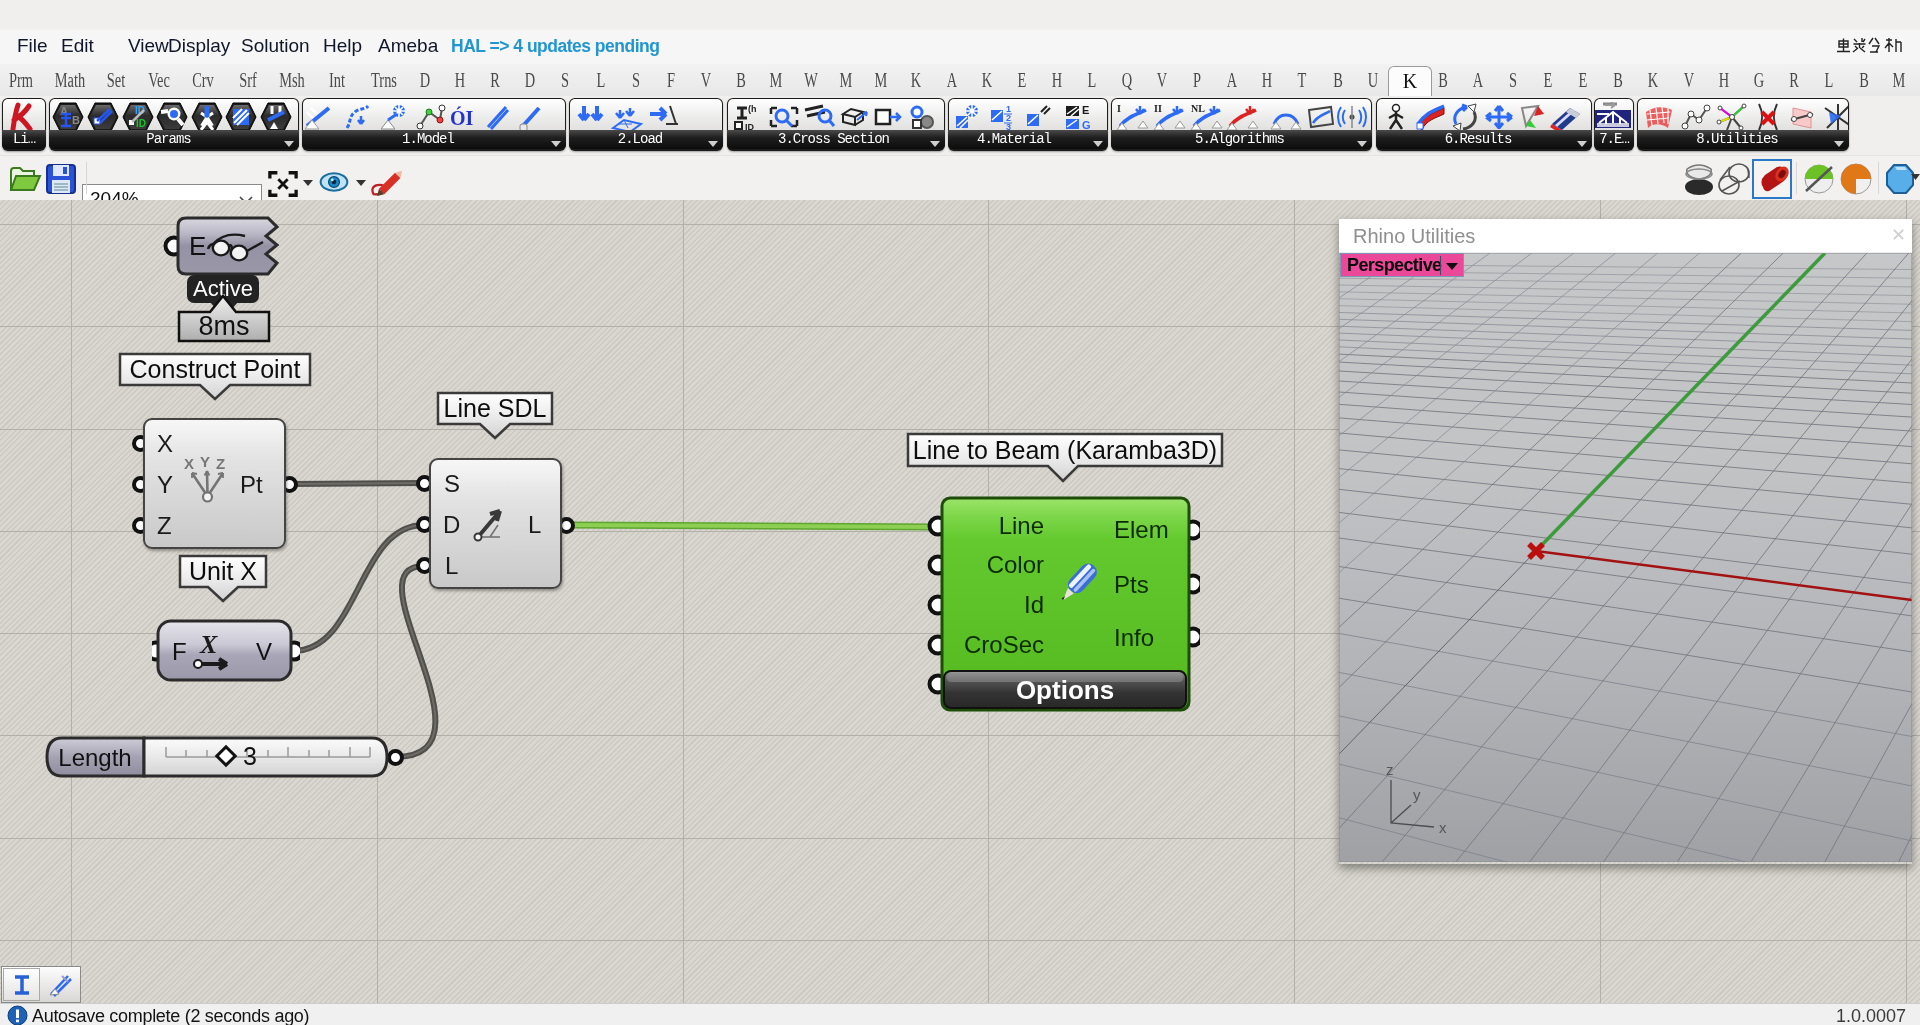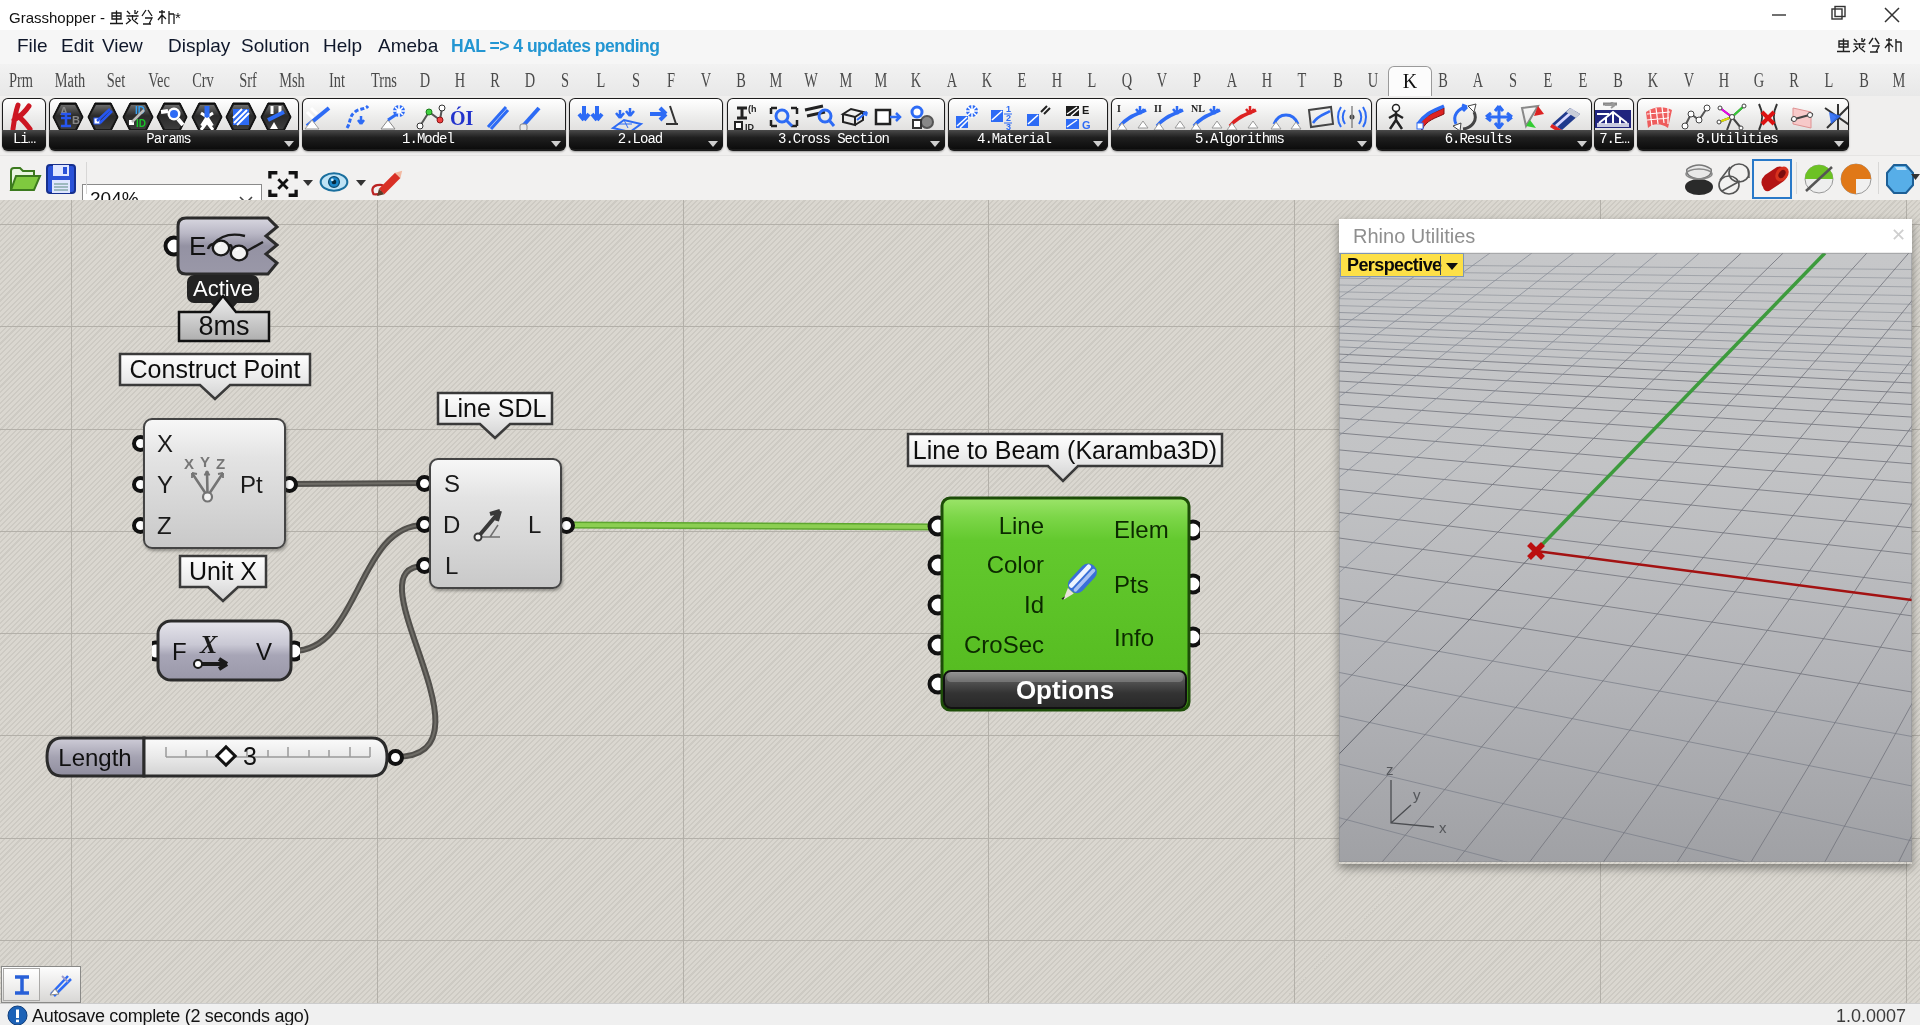--- a/index.html
+++ b/index.html
@@ -44,41 +44,25 @@
   .port { position:absolute; width:17px; height:17px; border-radius:50%; background:#ffffff; border:4px solid #111111; z-index:1; }
   .ptxt { position:absolute; font-size:24px; color:#1a1a1a; z-index:3; }
 
   
   #statusbar { left:0; top:1003px; width:1920px; height:22px; background:#f0f0f0; border-top:1px solid #cccccc; }
 </style>
 </head>
 <body>
 <div id="root">
 
-  <div class="abs" id="titlebar">
-    <div class="abs" id="titletext">Grasshopper - <svg style="position:relative;top:3px" width="66" height="17" viewBox="0 0 66 17">
-<g stroke="#1a1a1a" stroke-width="1.3" fill="none">
-<path d="M3 4 h9 v6 h-9 z M7.5 1.5 v13 M3 7 h9 M1 14.5 h13"></path>
-<path d="M18 2 l3 3 M26 1 v4 M29 2 l-2 3 M17.5 7 h12 M19 9 l2 2 M28 9 l-2 2 M23.5 6 v5 M17 15 l5 -4 M24 11 l5 4"></path>
-<path d="M37 1 l-4 6 M39 1 l4 6 M36 9 h7 l-3 6 M34 15 h8"></path>
-<path d="M50 3 h6 M53 1 v14 M53 6 l-4 5 M53 6 l4 4 M60 2 v13 M60 5 h5 M65 5 v10"></path>
-</g>
-        </svg>*</div>
-    <svg class="abs" style="left:1750px;top:0" width="170" height="30">
-      <line x1="22" y1="15" x2="36" y2="15" stroke="#333" stroke-width="1.4"></line>
-      <rect x="82" y="9" width="10" height="10" fill="none" stroke="#333" stroke-width="1.4"></rect>
-      <rect x="85" y="6.5" width="10" height="10" fill="none" stroke="#333" stroke-width="1.4"></rect>
-      <path d="M135 8 L149 22 M149 8 L135 22" stroke="#333" stroke-width="1.5" fill="none"></path>
-    </svg>
-  </div>
 
   <div class="abs" id="menubar">
     <span class="mitem" style="left:17px">File</span>
     <span class="mitem" style="left:61px">Edit</span>
-    <span class="mitem" style="left:102px">View</span>
+    <span class="mitem" style="left:128px">View</span>
     <span class="mitem" style="left:168px">Display</span>
     <span class="mitem" style="left:241px">Solution</span>
     <span class="mitem" style="left:323px">Help</span>
     <span class="mitem" style="left:378px">Ameba</span>
     <span id="halitem">HAL =&gt; 4 updates pending</span>
     <span id="docname"><svg width="70" height="17" viewBox="0 0 66 17">
 <g stroke="#222" stroke-width="1.4" fill="none">
 <path d="M3 4 h9 v6 h-9 z M7.5 1.5 v13 M3 7 h9 M1 14.5 h13"></path>
 <path d="M18 2 l3 3 M26 1 v4 M29 2 l-2 3 M17.5 7 h12 M19 9 l2 2 M28 9 l-2 2 M23.5 6 v5 M17 15 l5 -4 M24 11 l5 4"></path>
 <path d="M37 1 l-4 6 M39 1 l4 6 M36 9 h7 l-3 6 M34 15 h8"></path>
@@ -858,21 +842,21 @@
 <g stroke="#4b4d51" stroke-width="1.3" fill="none">
 <path d="M52 527 L52 570 L95 574 M52 570 L72 552"></path>
 </g>
 <g font-size="15" fill="#55575b">
 <text x="47" y="522">z</text>
           <text x="74" y="547">y</text>
           <text x="100" y="580">x</text>
 </g>
 <rect x="0" y="0" width="573" height="609" fill="none" stroke="#8a8b8d" stroke-width="1"></rect>
 </svg>
-<div style="position:absolute;left:1px;top:34px;width:124px;height:24px;background:#fde047;border:1px solid #7d95b6;">
+<div style="position:absolute;left:1px;top:34px;width:124px;height:24px;background:#ec4899;border:1px solid #7d95b6;">
  <span style="position:absolute;left:6px;top:1px;font-size:18px;font-weight:bold;color:#0a0a0a;letter-spacing:-0.6px">Perspective</span>
  <span style="position:absolute;right:22px;top:2px;width:1px;height:19px;background:#3a4a60"></span>
  <svg style="position:absolute;right:5px;top:9px" width="12" height="8">
           <path d="M0 0 L12 0 L6 7 Z" fill="#101010"></path>
         </svg>
 </div>
 </div>
 
   <div class="abs" id="statusbar">
     <svg class="abs" style="left:7px;top:1px" width="21" height="21">

